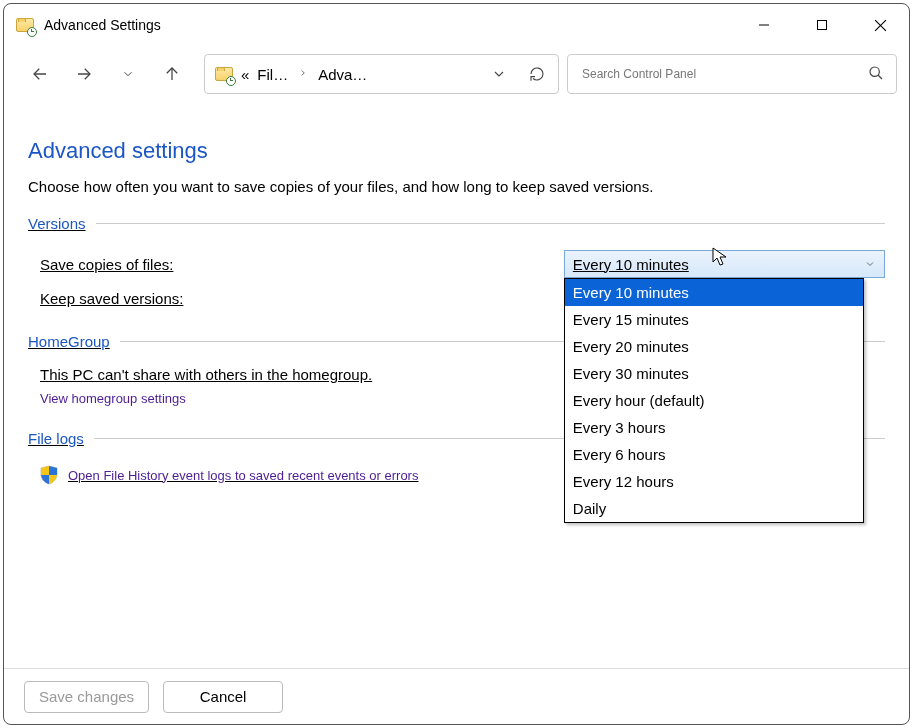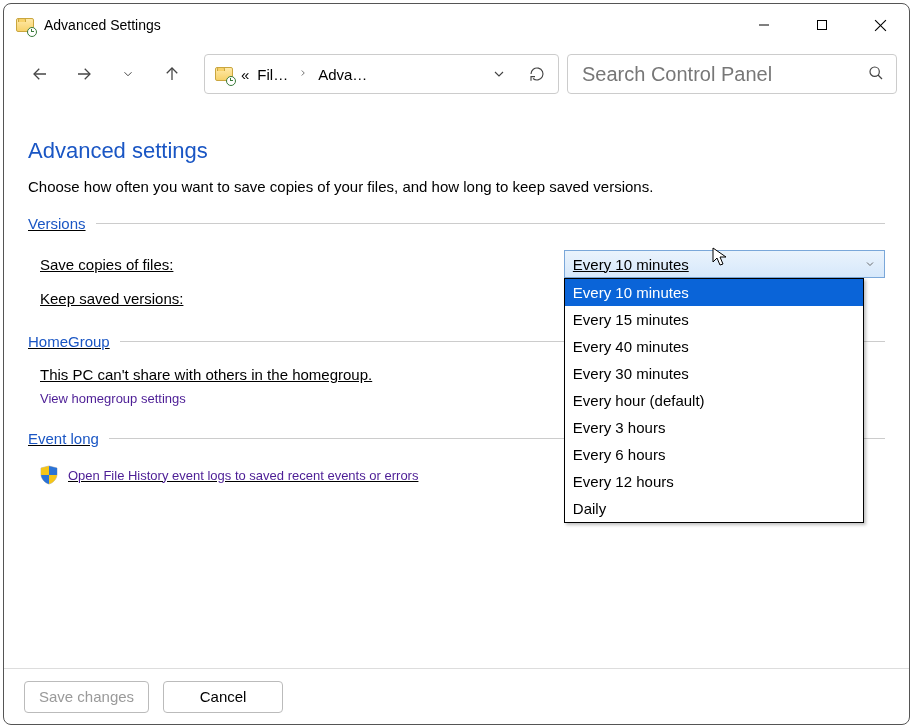--- a/index.html
+++ b/index.html
@@ -141,21 +141,21 @@
     border: 1px solid #ccc;
     border-radius: 4px;
     display: flex;
     align-items: center;
     padding: 0 12px;
   }
   .searchbox input {
     flex: 1;
     border: none;
     outline: none;
-    font-size: 20px;
+    font-size: 12px;
     color: #333;
     background: transparent;
   }
   .searchbox input::placeholder { color: #777; }
   .search-icon svg { width: 16px; height: 16px; stroke: #444; stroke-width: 1.8; fill: none; }
 
   
   .content {
     flex: 1;
     padding: 28px 24px 0 24px;
@@ -402,21 +402,21 @@
             </span>
             <div class="cursor">
               <svg viewBox="0 0 16 20">
                   <path d="M1 1 L1 15 L5 11 L8 18 L11 17 L8 10 L14 10 Z" fill="#fff" stroke="#000" stroke-width="1"></path>
                 </svg>
             </div>
           </div>
           <div class="dropdown-list" id="dd-list">
               <div class="dd-item selected">Every 10 minutes</div>
               <div class="dd-item">Every 15 minutes</div>
-              <div class="dd-item">Every 40 minutes</div>
+              <div class="dd-item">Every 20 minutes</div>
               <div class="dd-item">Every 30 minutes</div>
               <div class="dd-item">Every hour (default)</div>
               <div class="dd-item">Every 3 hours</div>
               <div class="dd-item">Every 6 hours</div>
               <div class="dd-item">Every 12 hours</div>
               <div class="dd-item">Daily</div>
             </div>
         </div>
       </div>
       <div class="form-row">
@@ -428,21 +428,21 @@
       <div class="section-header">
         <span class="label">HomeGroup</span>
         <span class="line"></span>
       </div>
       <div class="homegroup-text">This PC can't share with others in the homegroup.</div>
       <a class="link">View homegroup settings</a>
     </div>
 
     <div class="section-block">
       <div class="section-header">
-        <span class="label">Event long</span>
+        <span class="label">File logs</span>
         <span class="line"></span>
       </div>
       <div class="event-link-row">
         <span class="shield-icon">
           <svg viewBox="0 0 18 20">
             <path d="M9 1 L17 3 V9 C17 14 13 18 9 19 C5 18 1 14 1 9 V3 Z" fill="#fff" stroke="#888" stroke-width="0.5"></path>
             <path d="M9 1 L17 3 V10 H9 Z" fill="#2b73d6"></path>
             <path d="M1 3 L9 1 V10 H1 Z" fill="#f5c518"></path>
             <path d="M9 10 H17 V9 C17 14 13 18 9 19 Z" fill="#f5c518"></path>
             <path d="M9 10 H1 V9 C1 14 5 18 9 19 Z" fill="#2b73d6"></path>

